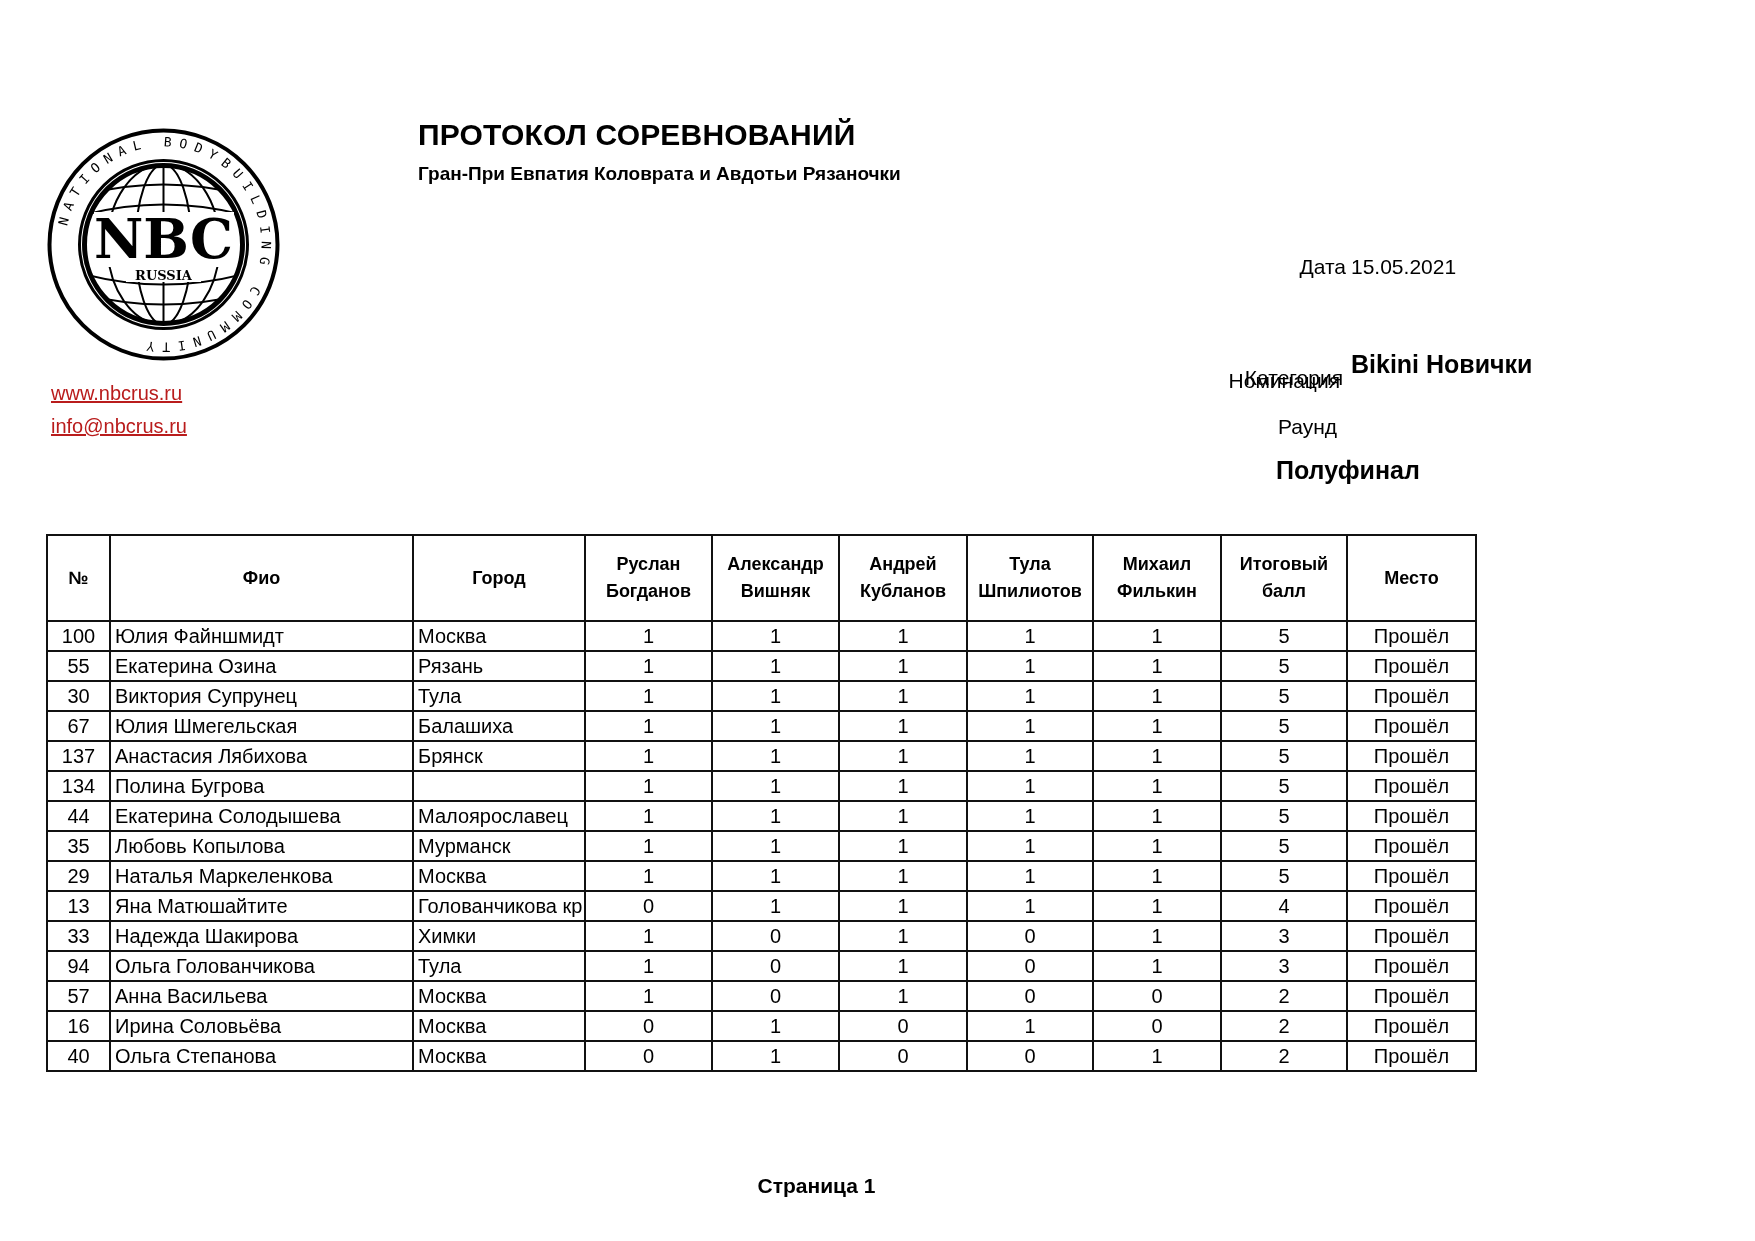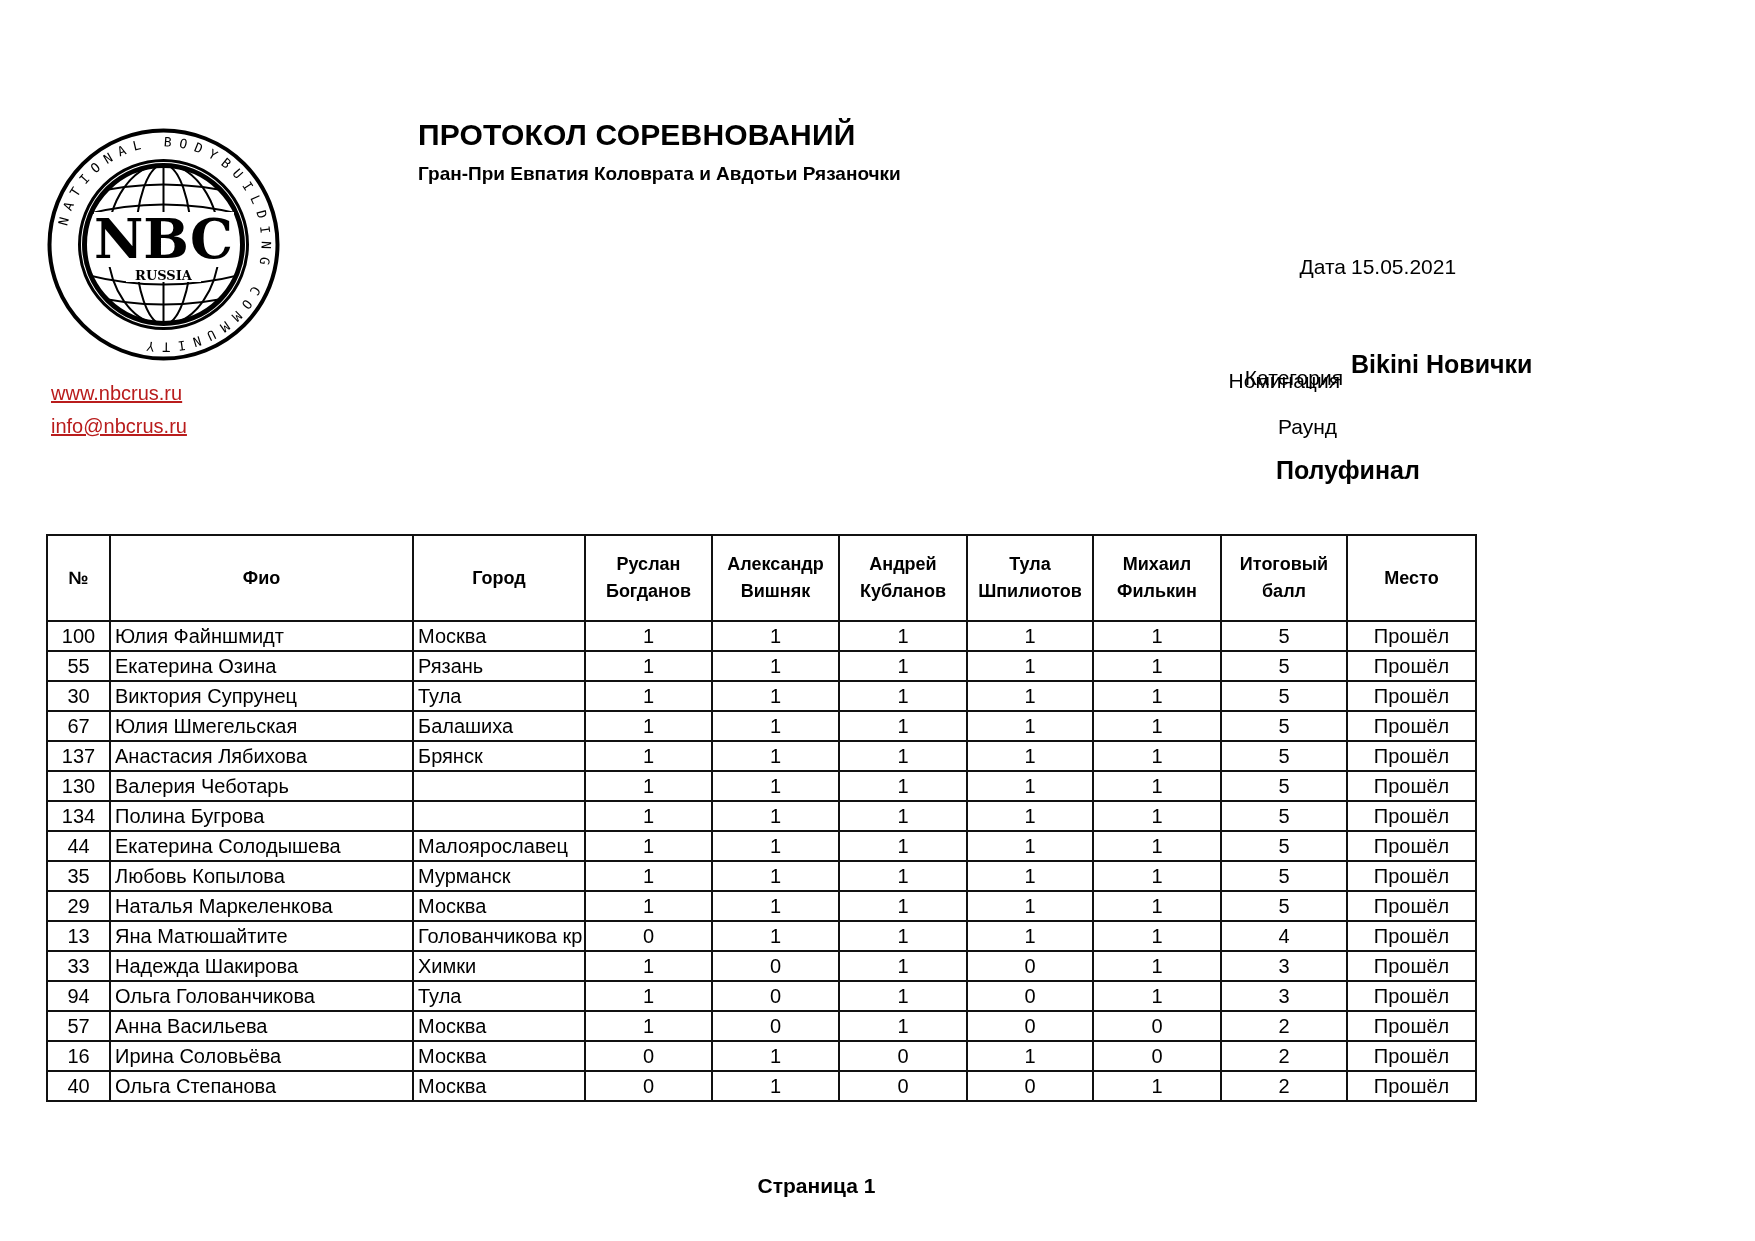--- a/index.html
+++ b/index.html
@@ -162,32 +162,20 @@
         <td class="city">Брянск</td>
         <td class="score">1</td>
         <td class="score">1</td>
         <td class="score">1</td>
         <td class="score">1</td>
         <td class="score">1</td>
         <td class="total">5</td>
         <td class="place">Прошёл</td>
       </tr>
       <tr>
-        <td class="num">130</td>
-        <td class="name">Валерия Чеботарь</td>
-        <td class="city"></td>
-        <td class="score">1</td>
-        <td class="score">1</td>
-        <td class="score">1</td>
-        <td class="score">1</td>
-        <td class="score">1</td>
-        <td class="total">5</td>
-        <td class="place">Прошёл</td>
-      </tr>
-      <tr>
         <td class="num">134</td>
         <td class="name">Полина Бугрова</td>
         <td class="city"></td>
         <td class="score">1</td>
         <td class="score">1</td>
         <td class="score">1</td>
         <td class="score">1</td>
         <td class="score">1</td>
         <td class="total">5</td>
         <td class="place">Прошёл</td>

